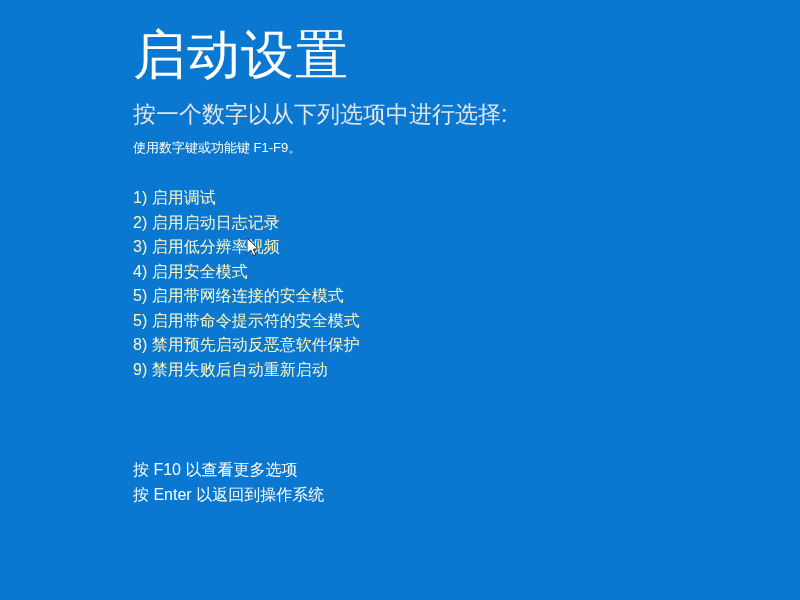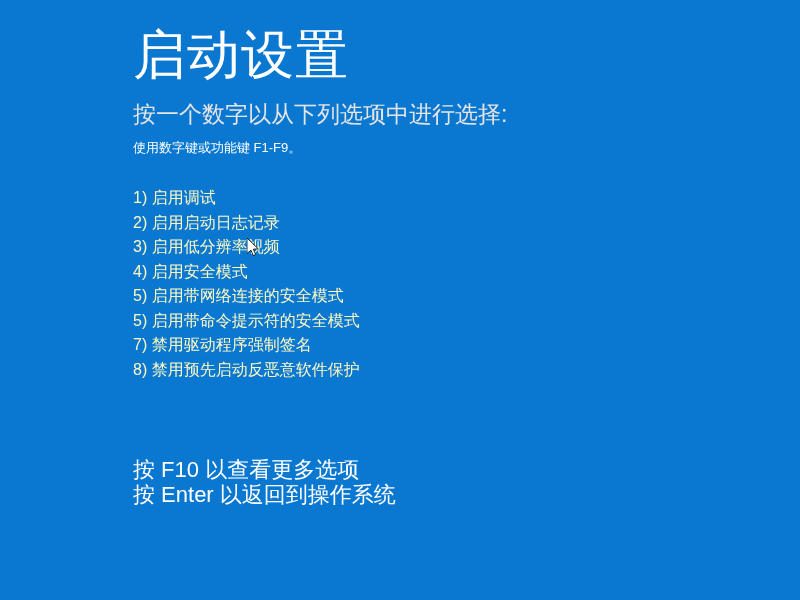--- a/index.html
+++ b/index.html
@@ -61,21 +61,21 @@
     color: #fef9c3;
     white-space: nowrap;
   }
   .footer {
     position: absolute;
     left: 133px;
     top: 457px;
     width: 620px;
   }
   .footer-line {
-    font-size: 22px;
+    font-size: 16px;
     line-height: 25px;
     color: #ffffff;
     white-space: nowrap;
   }
   .cursor {
     position: absolute;
     left: 247px;
     top: 238px;
     width: 14px;
     height: 20px;
@@ -92,22 +92,22 @@
     <p class="subtitle">按一个数字以从下列选项中进行选择:</p>
     <p class="hint">使用数字键或功能键 F1-F9。</p>
 
     <ul class="options">
       <li class="option">1) 启用调试</li>
       <li class="option">2) 启用启动日志记录</li>
       <li class="option">3) 启用低分辨率视频</li>
       <li class="option">4) 启用安全模式</li>
       <li class="option">5) 启用带网络连接的安全模式</li>
       <li class="option">5) 启用带命令提示符的安全模式</li>
-      <li class="option">7) 禁用驱动程序强制签名</li>
       <li class="option">8) 禁用预先启动反恶意软件保护</li>
+      <li class="option">9) 禁用失败后自动重新启动</li>
     </ul>
   </div>
 
   <div class="footer">
     <div class="footer-line">按 F10 以查看更多选项</div>
     <div class="footer-line">按 Enter 以返回到操作系统</div>
   </div>
 
   <svg class="cursor" viewBox="0 0 14 20" width="14" height="20">
     <polygon points="0,0 0,15.5 3.9,12.1 6.3,17.6 8.7,16.5 6.3,11.2 11.2,10.8" fill="#ffffff" stroke="#1b1b1b" stroke-width="0.9"></polygon>

